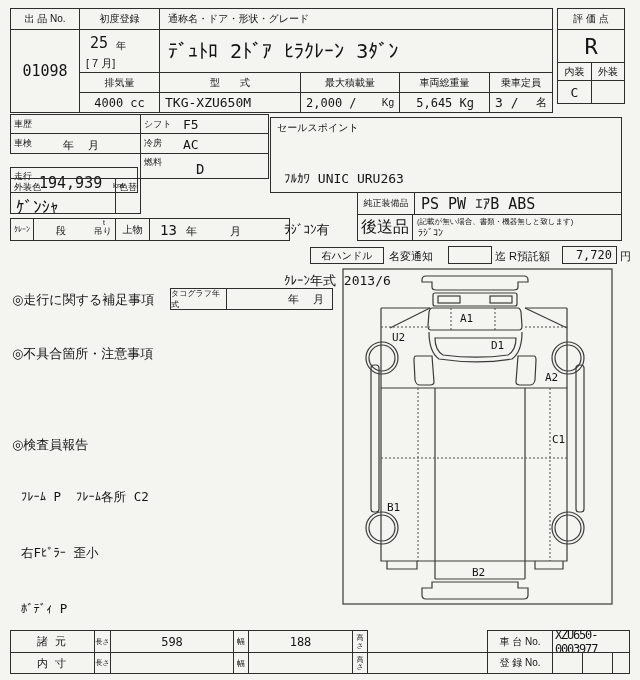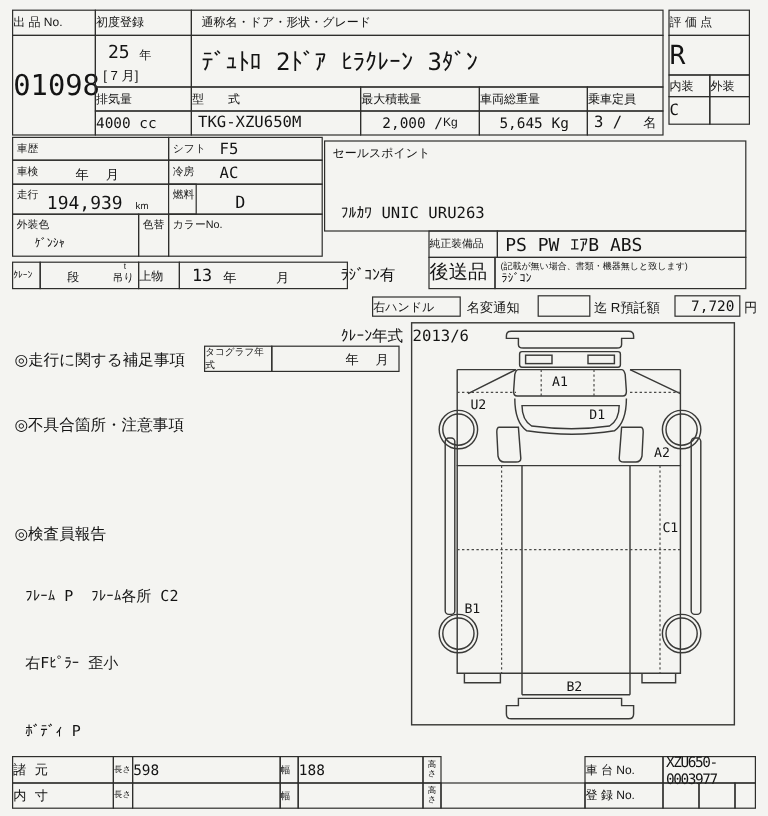--- a/index.html
+++ b/index.html
@@ -1,35 +1,35 @@
 <!DOCTYPE html>
 <html><head>
 <meta charset="utf-8">
 <style>
   html,body{margin:0;padding:0;background:#e8e8e4;}
   .sheet{position:relative;width:640px;height:680px;background:#f4f4f1;
          font-family:"Liberation Sans","DejaVu Sans",sans-serif;color:#141414;overflow:hidden;}
   .cell{position:absolute;border:1.2px solid #2e2e2c;box-sizing:border-box;}
-  .fc{display:flex;align-items:center;}
+  .fc{display:flex;align-items:center;justify-content:center;}
   .mono{font-family:"DejaVu Sans Mono","Liberation Mono",monospace;}
   .txt{position:absolute;white-space:pre;}
   .minilbl{font-size:9px;color:#1a1a1a;white-space:pre;}
   .hdr{font-size:10px;}
   .stack{font-size:7px;line-height:7.5px;word-break:break-all;text-align:center;}
   .insp-line{height:17.8px;font-size:12.5px;white-space:pre;}
 </style>
 </head>
 <body>
 
 <div class="sheet">
 
   <div class="cell fc hdr" style="left:10px;top:8px;width:70px;height:22px">
       <span>出 品 No.</span>
     </div>
-  <div class="cell fc mono" style="left:10px;top:29px;width:70px;height:84px;font-size:24px">
+  <div class="cell fc mono" style="left:10px;top:29px;width:70px;height:84px;font-size:15px">
       <span>01098</span>
     </div>
 
   <div class="cell fc hdr" style="left:79px;top:8px;width:81px;height:22px">
       <span>初度登録</span>
     </div>
   <div class="cell" style="left:79px;top:29px;width:81px;height:44px">
     <span class="txt mono" style="left:10px;top:4px;font-size:15px">25</span>
     <span class="txt" style="left:36px;top:9px;font-size:10px">年</span>
     <span class="txt" style="left:6px;top:26px;font-size:11px">[ 7 月]</span>
@@ -52,21 +52,21 @@
   <div class="cell fc hdr" style="left:159px;top:72px;width:142px;height:21px">
       <span>型　　式</span>
     </div>
   <div class="cell mono" style="left:159px;top:92px;width:142px;height:21px;display:flex;align-items:center;padding-left:5px;font-size:13px">
       <span>TKG-XZU650M</span>
     </div>
 
   <div class="cell fc hdr" style="left:300px;top:72px;width:100px;height:21px">
       <span>最大積載量</span>
     </div>
-  <div class="cell" style="left:300px;top:92px;width:100px;height:21px;display:flex;align-items:center;justify-content:center;padding:0 5px">
+  <div class="cell" style="left:300px;top:92px;width:100px;height:21px;display:flex;align-items:center;justify-content:space-between;padding:0 5px">
     <span class="mono" style="font-size:12px">2,000 /</span>
     <span style="font-size:10px">Kg</span>
   </div>
 
   <div class="cell fc hdr" style="left:399px;top:72px;width:91px;height:21px">
       <span>車両総重量</span>
     </div>
   <div class="cell mono" style="left:399px;top:92px;width:91px;height:21px;display:flex;align-items:center;justify-content:flex-end;padding-right:15px;font-size:12px">
       <span>5,645 Kg</span>
     </div>
@@ -108,39 +108,36 @@
 
   <div class="cell" style="left:10px;top:133px;width:131px;height:21px">
     <span class="txt minilbl" style="left:3px;top:3px">車検</span>
     <span class="txt" style="left:52px;top:4px;font-size:11px">年　 月</span>
   </div>
   <div class="cell" style="left:140px;top:133px;width:129px;height:21px">
     <span class="txt minilbl" style="left:3px;top:3px">冷房</span>
     <span class="txt mono" style="left:42px;top:3px;font-size:13px">AC</span>
   </div>
 
-  <div class="cell" style="left:10px;top:153px;width:154px;height:26px">
+  <div class="cell" style="left:10px;top:167px;width:128px;height:26px">
     <span class="txt minilbl" style="left:3px;top:2px">走行</span>
     <span class="txt mono" style="left:28px;top:6px;font-size:15px">194,939</span>
     <span class="txt" style="left:102px;top:13px;font-size:8px">km</span>
   </div>
   <div class="cell" style="left:140px;top:153px;width:129px;height:26px">
     <span class="txt minilbl" style="left:3px;top:2px">燃料</span>
     <span class="txt mono" style="left:55px;top:7px;font-size:14px">D</span>
   </div>
 
   <div class="cell" style="left:10px;top:178px;width:106px;height:36px">
     <span class="txt minilbl" style="left:3px;top:2px">外装色</span>
-    <span class="txt mono" style="left:18px;top:18px;font-size:10px">ｹﾞﾝｼｬ</span>
+    <span class="txt mono" style="left:5px;top:18px;font-size:17px">ｹﾞﾝｼｬ</span>
   </div>
   <div class="cell" style="left:115px;top:178px;width:26px;height:36px">
     <span class="txt minilbl" style="left:3px;top:2px">色替</span>
-  </div>
-  <div class="cell" style="left:140px;top:178px;width:129px;height:36px">
-    <span class="txt minilbl" style="left:3px;top:2px">カラーNo.</span>
   </div>
 
   <div class="cell fc" style="left:10px;top:218px;width:24px;height:23px;font-size:8px">
       <span>ｸﾚｰﾝ</span>
     </div>
   <div class="cell" style="left:33px;top:218px;width:83px;height:23px">
     <span class="txt" style="left:22px;top:5px;font-size:10px">段</span>
     <span class="txt" style="right:10px;top:0px;font-size:7px">t</span>
     <span class="txt" style="right:3px;bottom:2px;font-size:9px">吊り</span>
   </div>

